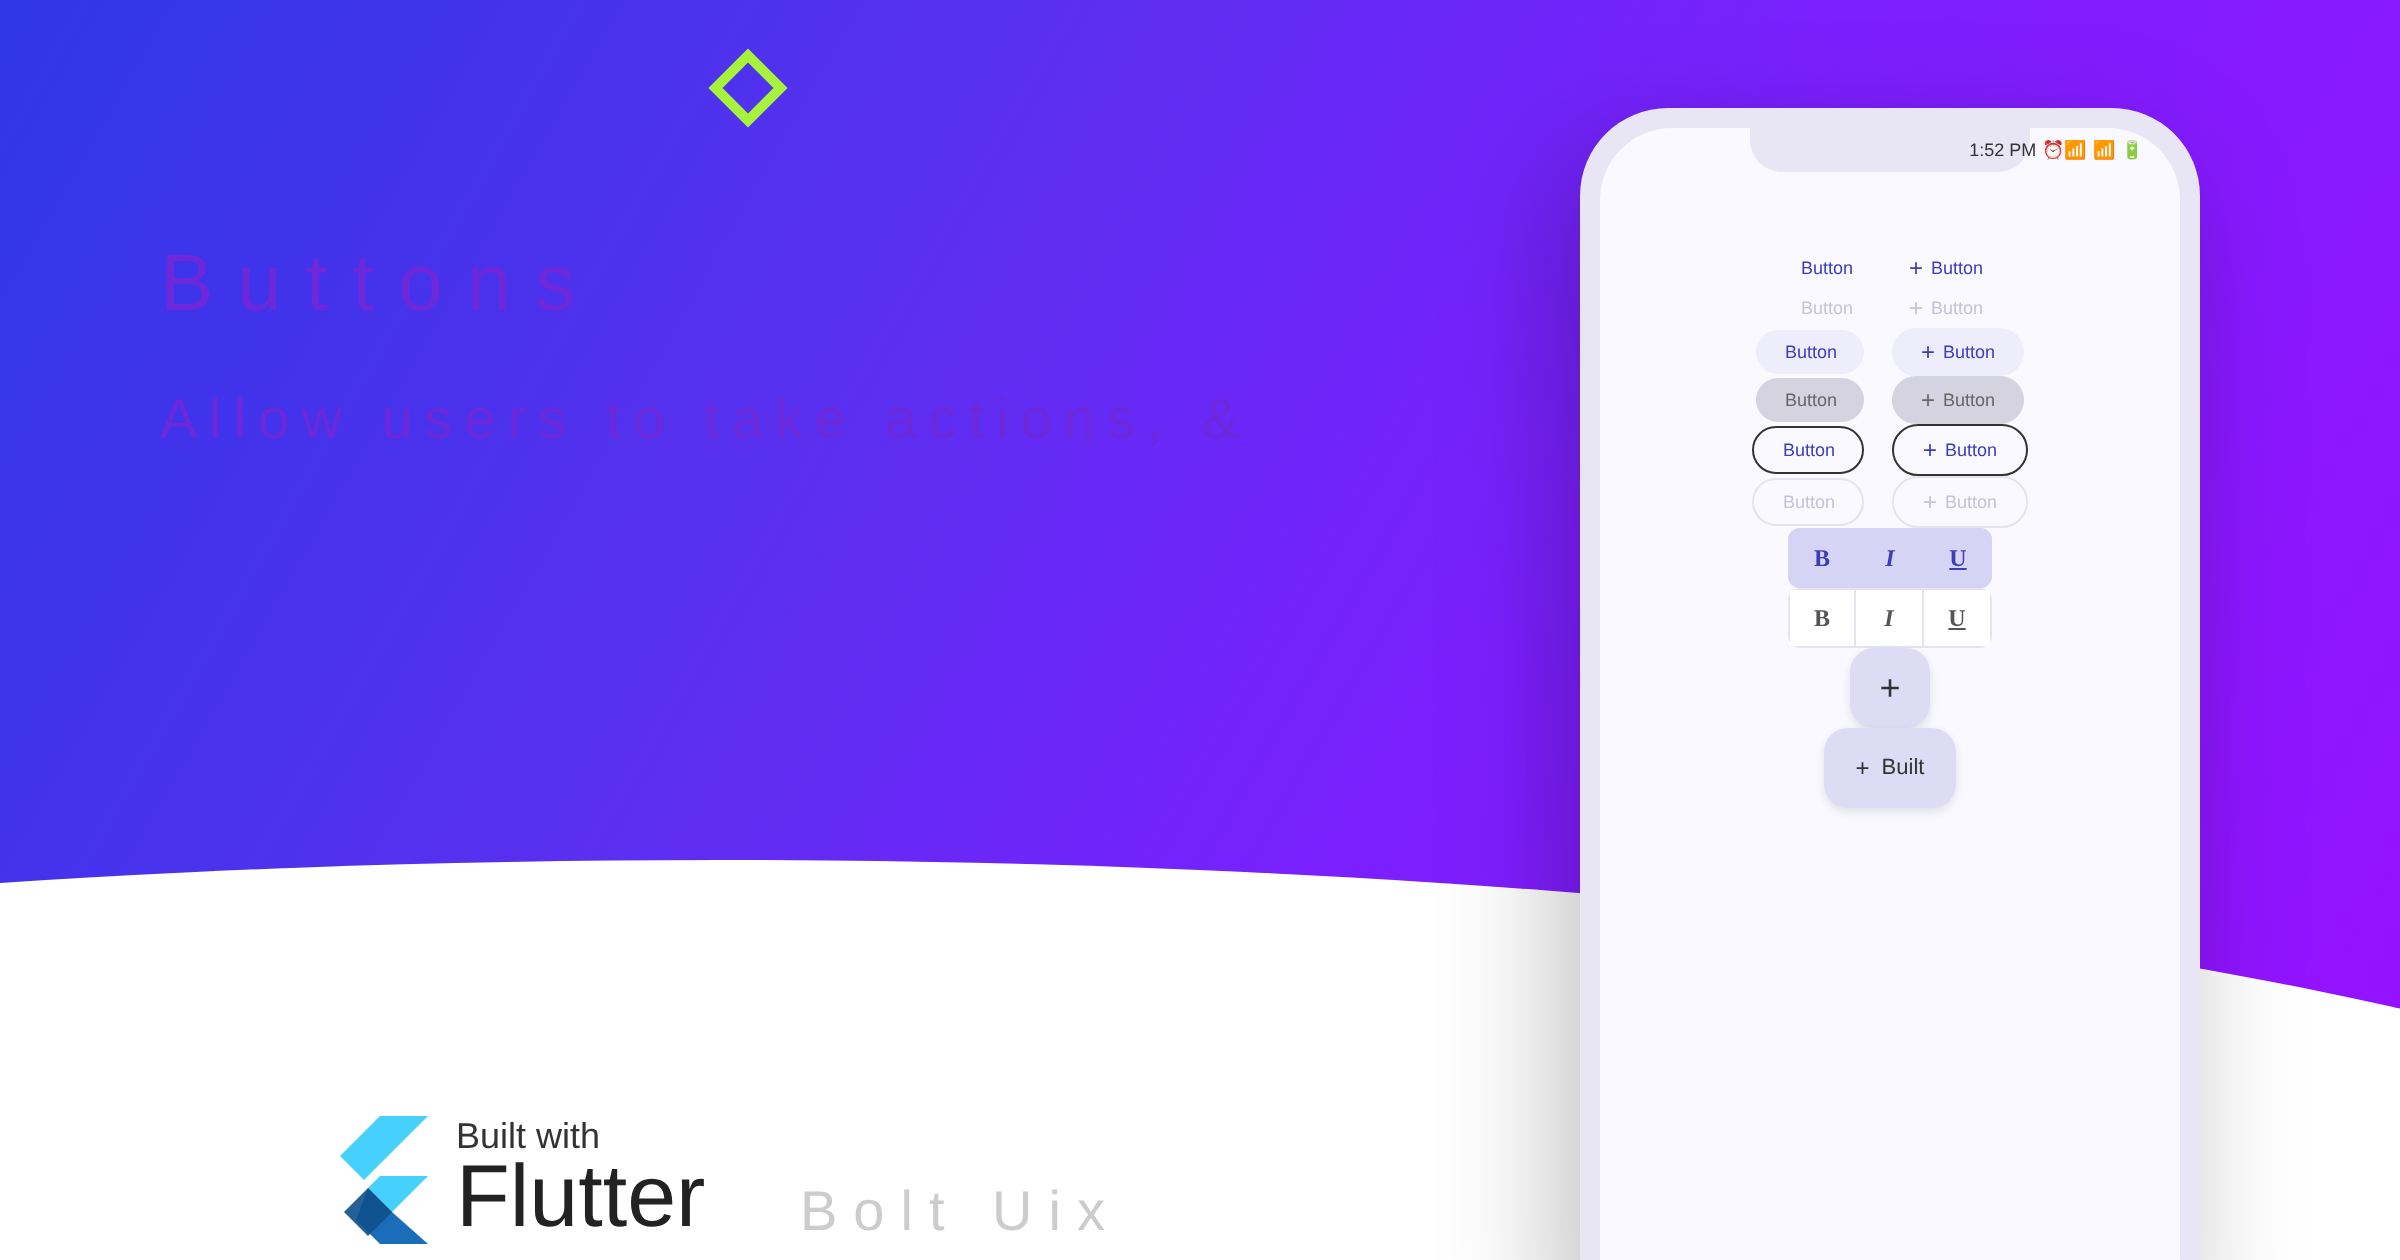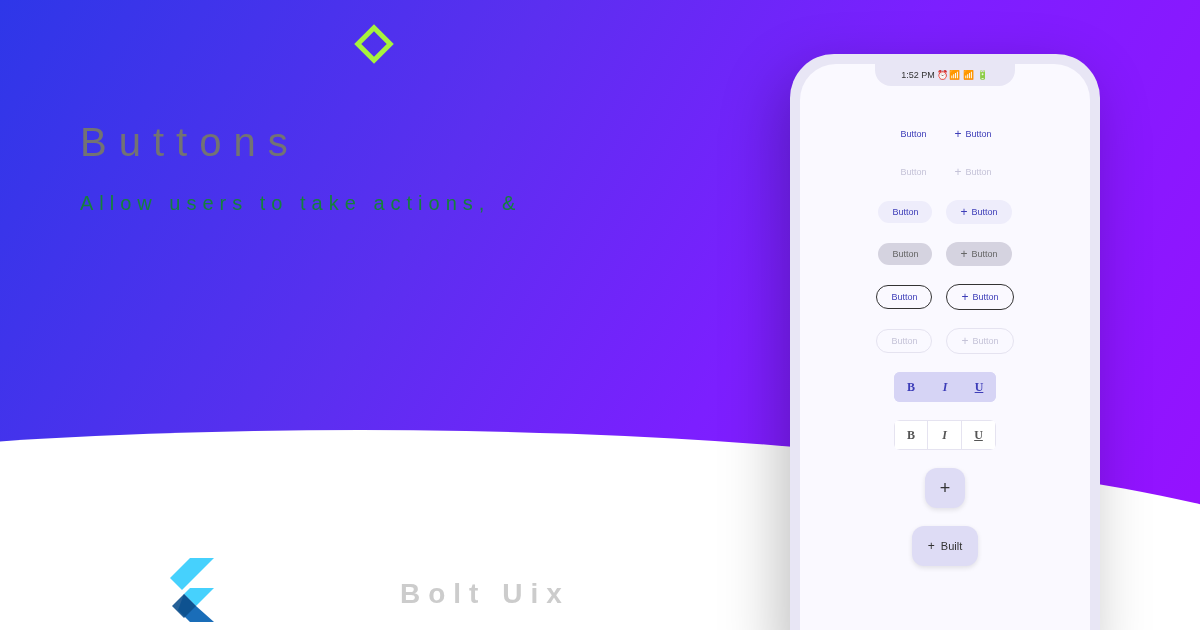--- a/index.html
+++ b/index.html
@@ -1,35 +1,35 @@
 <!DOCTYPE html>
 <html><head>
 <meta charset="utf-8">
 <style>
 *{margin:0;padding:0;box-sizing:border-box}
 body{width:1200px;height:630px;overflow:hidden;font-family:-apple-system,BlinkMacSystemFont,'Segoe UI',sans-serif;position:relative;background:linear-gradient(120deg,#2e37e8 0%,#5b2ff0 35%,#7c1fff 60%,#9810ff 100%)}
 .wave{position:absolute;bottom:0;left:0;width:100%;height:200px;background:white;clip-path:ellipse(90% 200px at 30% 200px)}
-.hero-title{position:absolute;top:120px;left:80px;color:#737373;font-size:40px;font-weight:300;letter-spacing:12px}
-.hero-sub{position:absolute;top:185px;left:80px;color:#15803d;font-size:20px;font-weight:300;letter-spacing:6px;line-height:1.8}
+.hero-title{position:absolute;top:120px;left:80px;color:#6d28d9;font-size:40px;font-weight:300;letter-spacing:12px}
+.hero-sub{position:absolute;top:185px;left:80px;color:#6d28d9;font-size:28px;font-weight:300;letter-spacing:6px;line-height:1.8}
 .decor-diamond{position:absolute;top:30px;left:360px;width:28px;height:28px;border:5px solid #a6f23d;transform:rotate(45deg)}
 .decor-plus{position:absolute;top:445px;left:62px;color:#ff2d6b;font-size:34px;font-weight:900}
 .decor-x{position:absolute;top:455px;left:560px;color:#ffb300;font-size:28px;font-weight:900;transform:rotate(15deg)}
 .flutter-badge{position:absolute;bottom:8px;left:160px;display:flex;align-items:center;gap:14px}
 .flutter-logo{width:54px;height:64px}
 .flutter-text{display:flex;flex-direction:column;line-height:1}
 .flutter-built{font-size:18px;color:#333;font-weight:400}
 .flutter-name{font-size:44px;color:#222;font-weight:500}
-.bolt-uix{position:absolute;bottom:20px;left:400px;font-size:28px;color:#ccc;letter-spacing:8px;font-weight:700}
+.bolt-uix{position:absolute;bottom:8px;left:400px;font-size:28px;color:#ccc;letter-spacing:8px;font-weight:400}
 .phone{position:absolute;right:100px;top:54px;width:310px;height:620px;background:#e8e6f5;border-radius:44px;padding:10px;box-shadow:-10px 20px 60px rgba(0,0,0,.25)}
 .phone-inner{width:100%;height:100%;background:#faf9ff;border-radius:36px;position:relative;overflow:hidden}
 .notch{position:absolute;top:0;left:50%;transform:translateX(-50%);width:140px;height:22px;background:#e8e6f5;border-radius:0 0 16px 16px;z-index:2}
-.statusbar{position:absolute;top:6px;left:0;width:100%;padding:0 18px;display:flex;justify-content:center;font-size:9px;color:#333;z-index:3}
+.statusbar{position:absolute;top:6px;left:0;width:100%;padding:0 18px;display:flex;justify-content:flex-end;font-size:9px;color:#333;z-index:3}
 .status-left{display:flex;align-items:center;gap:3px}
 .status-right{display:flex;align-items:center;gap:3px}
-.app-content{position:absolute;top:60px;left:0;width:100%;display:flex;flex-direction:column;align-items:center;gap:18px}
+.app-content{position:absolute;top:60px;left:0;width:100%;display:flex;flex-direction:column;align-items:center;}
 .brow{display:flex;gap:14px;align-items:center}
 .btn-text{font-size:9px;color:#3d3db8;padding:4px 8px}
 .btn-icon{font-size:9px;color:#3d3db8;padding:4px 6px;display:flex;align-items:center;gap:4px}
 .plus{font-size:12px;line-height:1}
 .btn-pill{font-size:9px;padding:6px 14px;border-radius:14px;display:flex;align-items:center;gap:4px}
 .pill-light{background:#eeedfb;color:#3d3db8}
 .pill-grey{background:#d5d3e0;color:#666}
 .pill-outline{background:transparent;border:1px solid #333;color:#3d3db8}
 .pill-outline-faint{background:transparent;border:1px solid #e5e3f0;color:#c5c3d8}
 .faded{color:#c5c3d8}
@@ -55,20 +55,24 @@
 
 <div class="wave"></div>
 
 <div class="flutter-badge">
   <svg class="flutter-logo" viewBox="0 0 54 64">
     <path fill="#46d1fd" d="M30 0 L54 0 L22 32 L10 20 Z"></path>
     <path fill="#46d1fd" d="M30 30 L54 30 L36 48 L24 36 Z"></path>
     <path fill="#1a6db8" d="M24 36 L36 48 L54 64 L30 64 L18 52 Z"></path>
     <path fill="#0d4f8c" d="M24 36 L36 48 L24 60 L12 48 Z" opacity="0.9"></path>
   </svg>
+  <div class="flutter-text">
+    <span class="flutter-built">Built with</span>
+    <span class="flutter-name">Flutter</span>
+  </div>
 </div>
 <div class="bolt-uix">Bolt Uix</div>
 
 <div class="phone">
   <div class="phone-inner">
     <div class="notch"></div>
     <div class="statusbar">
       <div class="status-left">
         <span>1:52 PM</span>
         <span>⏰</span>

